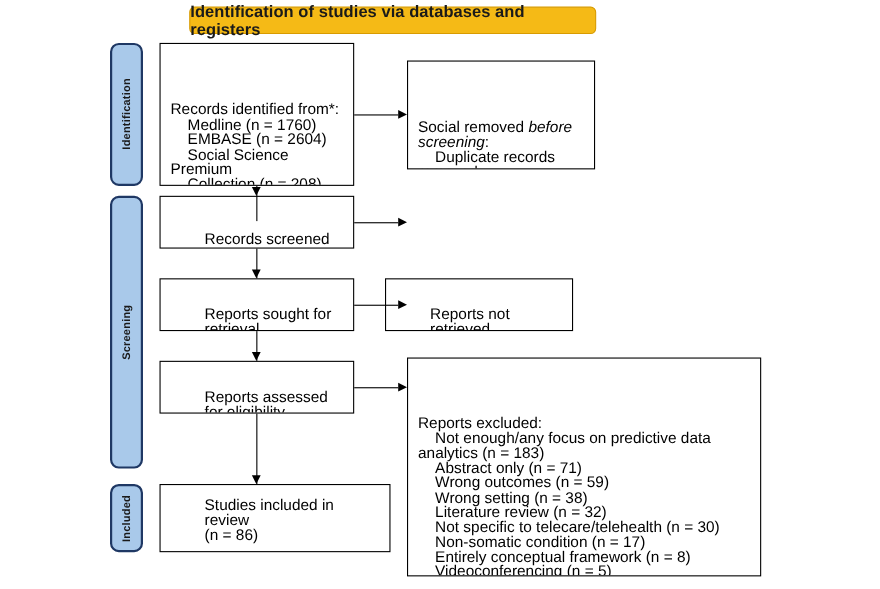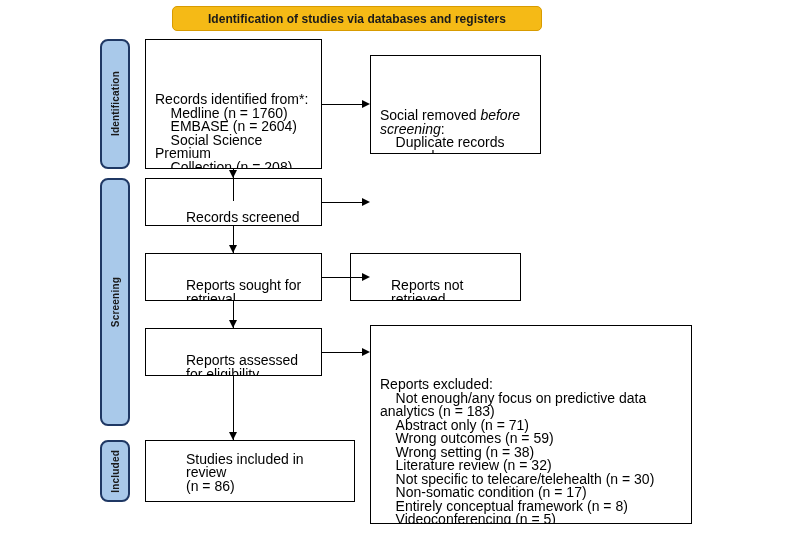--- a/index.html
+++ b/index.html
@@ -27,21 +27,21 @@
     height: 25px;
     background: #f5ba16;
     border: 1.5px solid #d89b00;
     border-radius: 5px;
     display: flex;
     align-items: center;
     justify-content: center;
     box-sizing: border-box;
   }
   .phase-banner span {
-    font-size: 12px;
+    font-size: 15px;
     font-weight: bold;
     color: #1a1a1a;
     letter-spacing: 0.05px;
   }
 
   
   .stage-tab {
     position: absolute;
     left: 100px;
     width: 30px;

